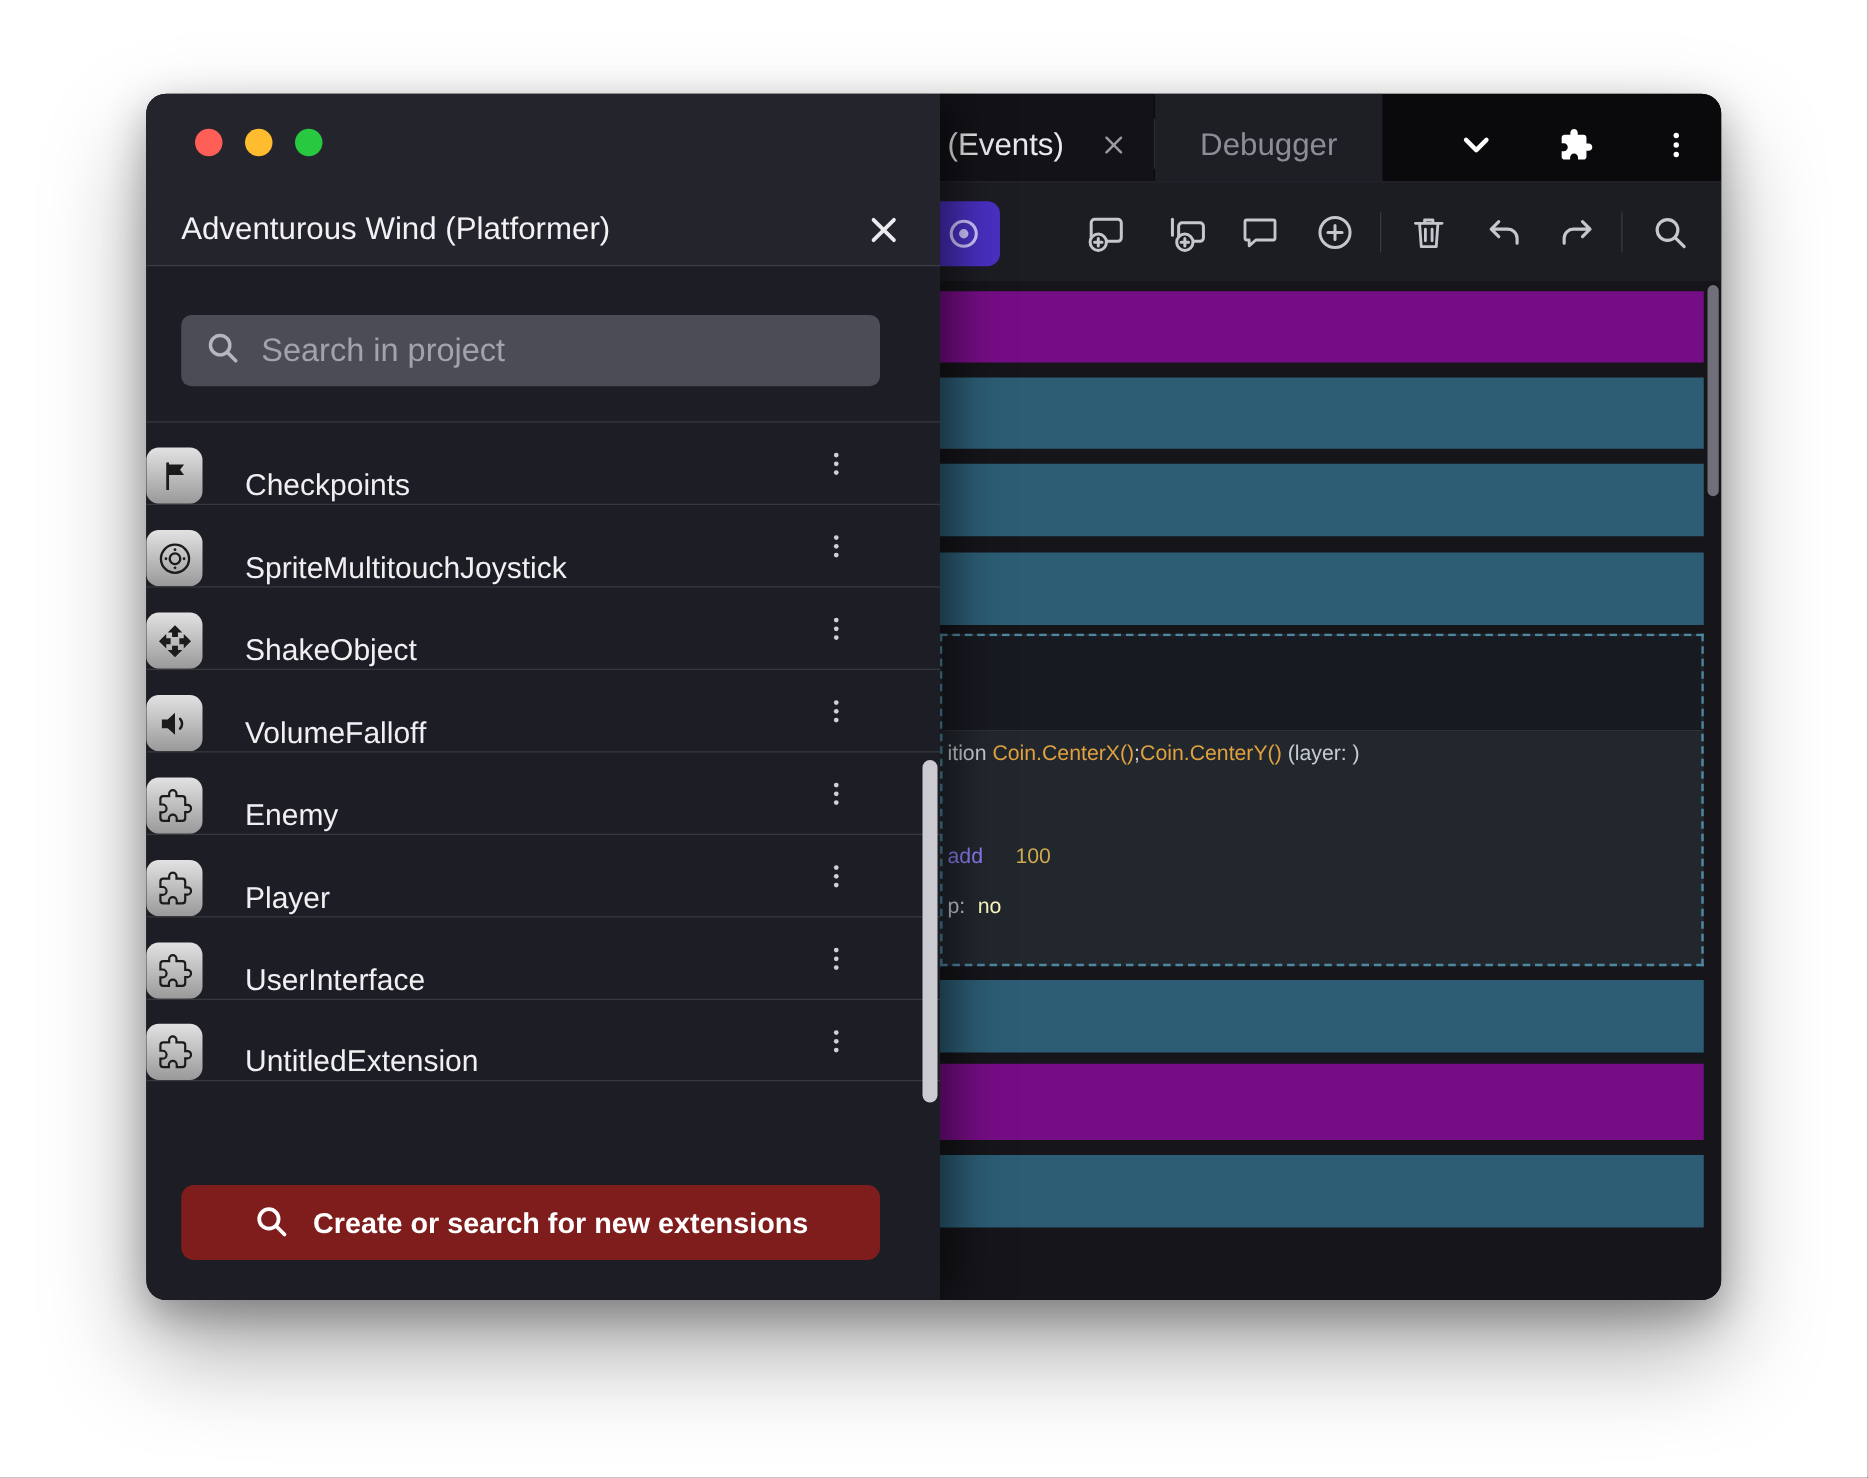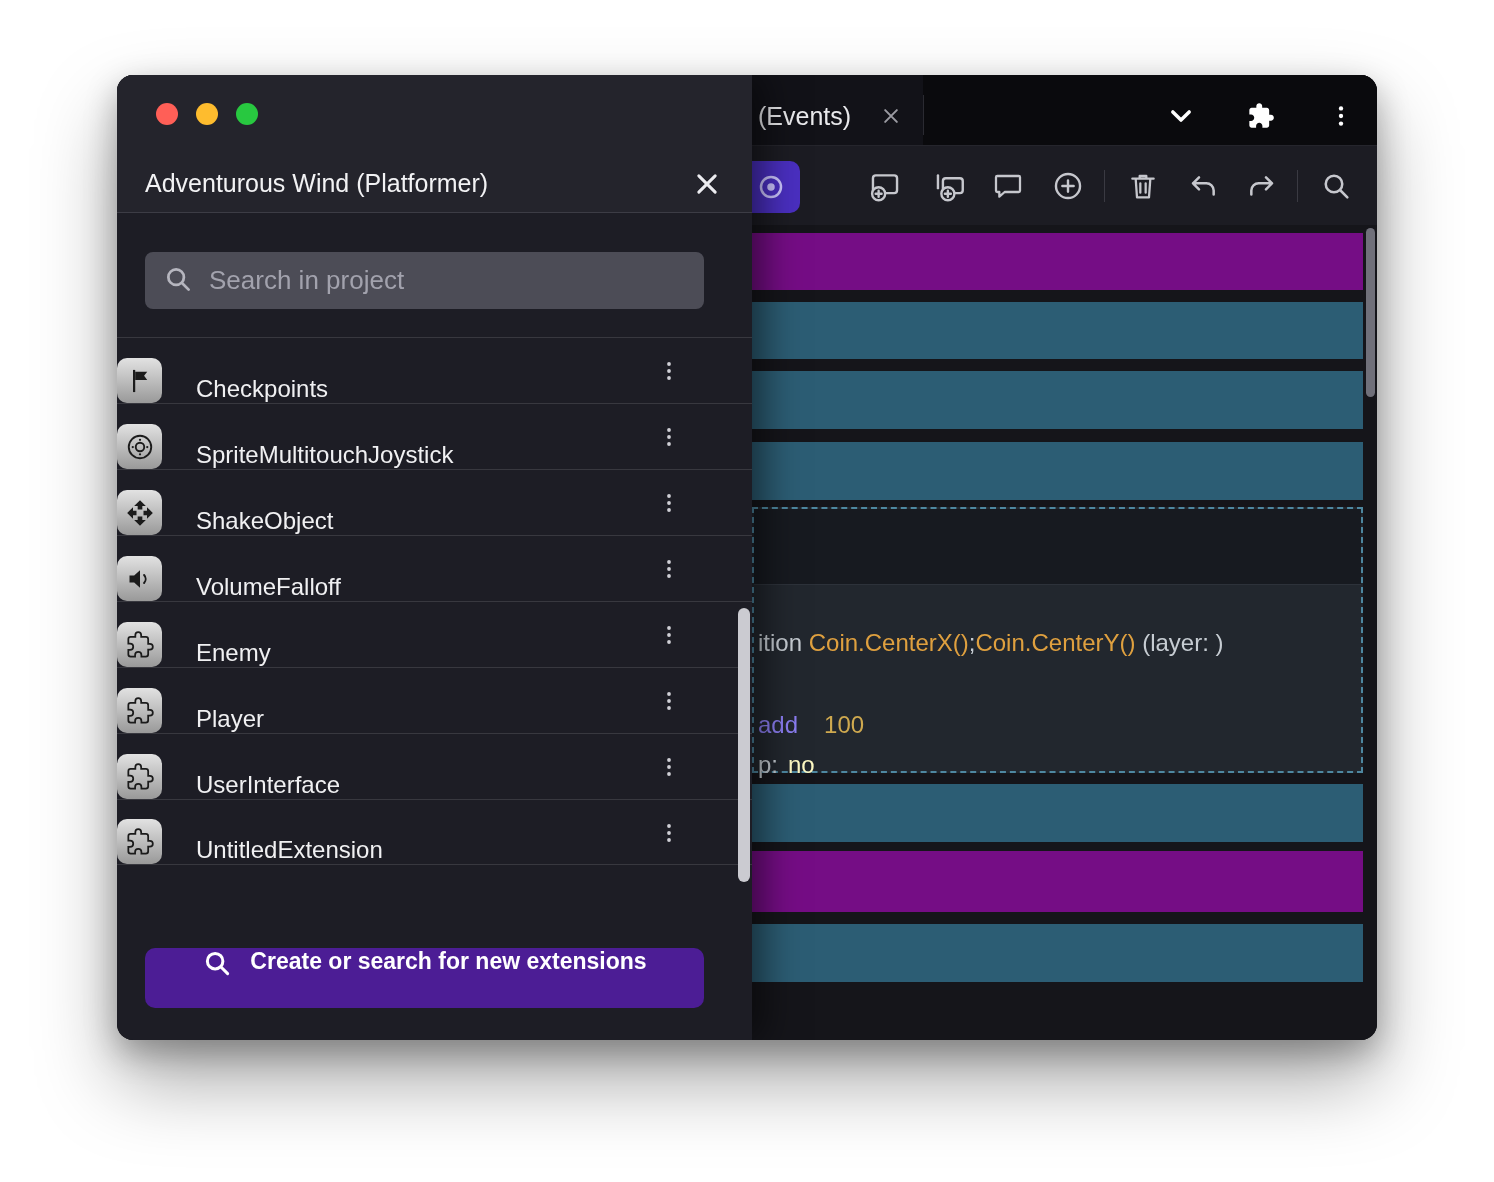--- a/index.html
+++ b/index.html
@@ -27,21 +27,21 @@
   .tb-active { position:absolute; left:-10px; top:15px; width:58px; height:52px; border-radius:10px; background:#4a2fc0; display:flex; align-items:center; justify-content:center; }
   .icon-btn { position:absolute; top:17px; width:46px; height:46px; display:flex; align-items:center; justify-content:center; cursor:pointer; }
   .tb-div { position:absolute; top:24px; width:1px; height:32px; background:#3a3a42; }
 
   .ev-row { position:absolute; left:0; right:14px; cursor:pointer; }
   .ev-purple { background:#750d85; }
   .ev-teal { background:#2c5d74; }
 
   .sel-block { position:absolute; left:0; right:14px; top:432px; height:266px; border:2px dashed #4e87a0; background:#22272e; cursor:pointer; }
   .sel-head { position:absolute; left:0; right:0; top:0; height:76px; background:#171a20; border-bottom:1px solid #2d323a; }
-  .code-line { position:absolute; left:4px; right:8px; font-size:24px; white-space:nowrap; overflow:hidden;margin-top:36px; }
+  .code-line { position:absolute; left:4px; right:8px; font-size:17px; white-space:nowrap; overflow:hidden; }
   .cl1 { top:84px; }
   .cl2 { top:166px; }
   .cl3 { top:206px; }
   .c-def { color:#c6ccd2; }
   .c-orange { color:#dfa03f; }
   .c-kw { color:#8b7df1; }
   .c-num { color:#cfa94f; margin-left:26px; }
   .c-green { color:#fef9c3; margin-left:10px; }
 
   .ev-scroll { position:absolute; right:2px; top:150px; bottom:10px; width:9px; }
@@ -64,21 +64,21 @@
   .search-box input { flex:1; background:transparent; border:none; outline:none; color:#e8e8ea; font-size:26px; font-family:Liberation Sans, sans-serif; }
   .search-box input::placeholder { color:#a2a2ad; }
 
   .p-list { position:absolute; left:0; top:262px; right:0; }
   .p-row { position:relative; height:66px; display:flex; align-items:flex-end; border-top:1px solid #38383f; cursor:pointer; }
   .p-row:last-child { border-bottom:1px solid #38383f; }
   .p-ic { width:45px; height:45px; border-radius:10px; background:linear-gradient(#e2e2e2, #999999); display:flex; align-items:center; justify-content:center; flex:0 0 45px; }
   .p-label { margin-left:34px; color:#f0f0f2; font-size:24px; }
   .p-kebab { position:absolute; right:66px; top:16px; width:34px; height:34px; display:flex; align-items:center; justify-content:center; cursor:pointer; }
 
-  .cta-btn { position:absolute; left:28px; top:873px; width:559px; height:60px; border-radius:10px; background:#4c1d95; border:none; display:flex; justify-content:center; gap:18px; cursor:pointer; }
+  .cta-btn { position:absolute; left:28px; top:873px; width:559px; height:60px; border-radius:10px; background:#7f1d1d; border:none; display:flex; align-items:center; justify-content:center; gap:18px; cursor:pointer; }
   .cta-btn .cta-label { color:#ffffff; font-size:23px; font-weight:bold; font-family:"Liberation Sans", sans-serif; }
 
   .panel-scroll-thumb { position:absolute; right:2px; top:533px; width:12px; height:274px; border-radius:6px; background:#cbcbd1; cursor:pointer; }
 </style>
 </head>
 <body>
 
 <div class="app-window">
 
   <div class="events-area">
@@ -86,20 +86,23 @@
     <div class="tabstrip">
       <div class="tab-events">
         <span class="tab-label">(Events)</span>
         <span class="tab-close">
           <svg width="20" height="20" viewBox="0 0 24 24">
               <path d="M5 5l14 14M19 5L5 19" stroke="#9b9ba2" stroke-width="2.4" stroke-linecap="round"></path>
             </svg>
         </span>
       </div>
       <div class="tab-sep"></div>
+      <div class="tab-debugger">
+        <span>Debugger</span>
+      </div>
       <div class="tabstrip-icons">
         <span class="ts-icon">
           <svg width="30" height="30" viewBox="0 0 24 24">
               <path d="M5 8.5l7 7 7-7" fill="none" stroke="#ffffff" stroke-width="3" stroke-linecap="round" stroke-linejoin="round"></path>
             </svg>
         </span>
         <span class="ts-icon">
           <svg width="30" height="30" viewBox="0 0 24 24">
               <path d="M20.5 11H19V7c0-1.1-.9-2-2-2h-4V3.5C13 2.12 11.88 1 10.5 1S8 2.12 8 3.5V5H4c-1.1 0-2 .9-2 2v3.8h1.5c1.49 0 2.7 1.21 2.7 2.7S5 16.2 3.5 16.2H2V20c0 1.1.9 2 2 2h3.8v-1.5c0-1.49 1.21-2.7 2.7-2.7s2.7 1.21 2.7 2.7V22H17c1.1 0 2-.9 2-2v-4h1.5c1.38 0 2.5-1.12 2.5-2.5S21.88 11 20.5 11z" fill="#ffffff"></path>
             </svg>

